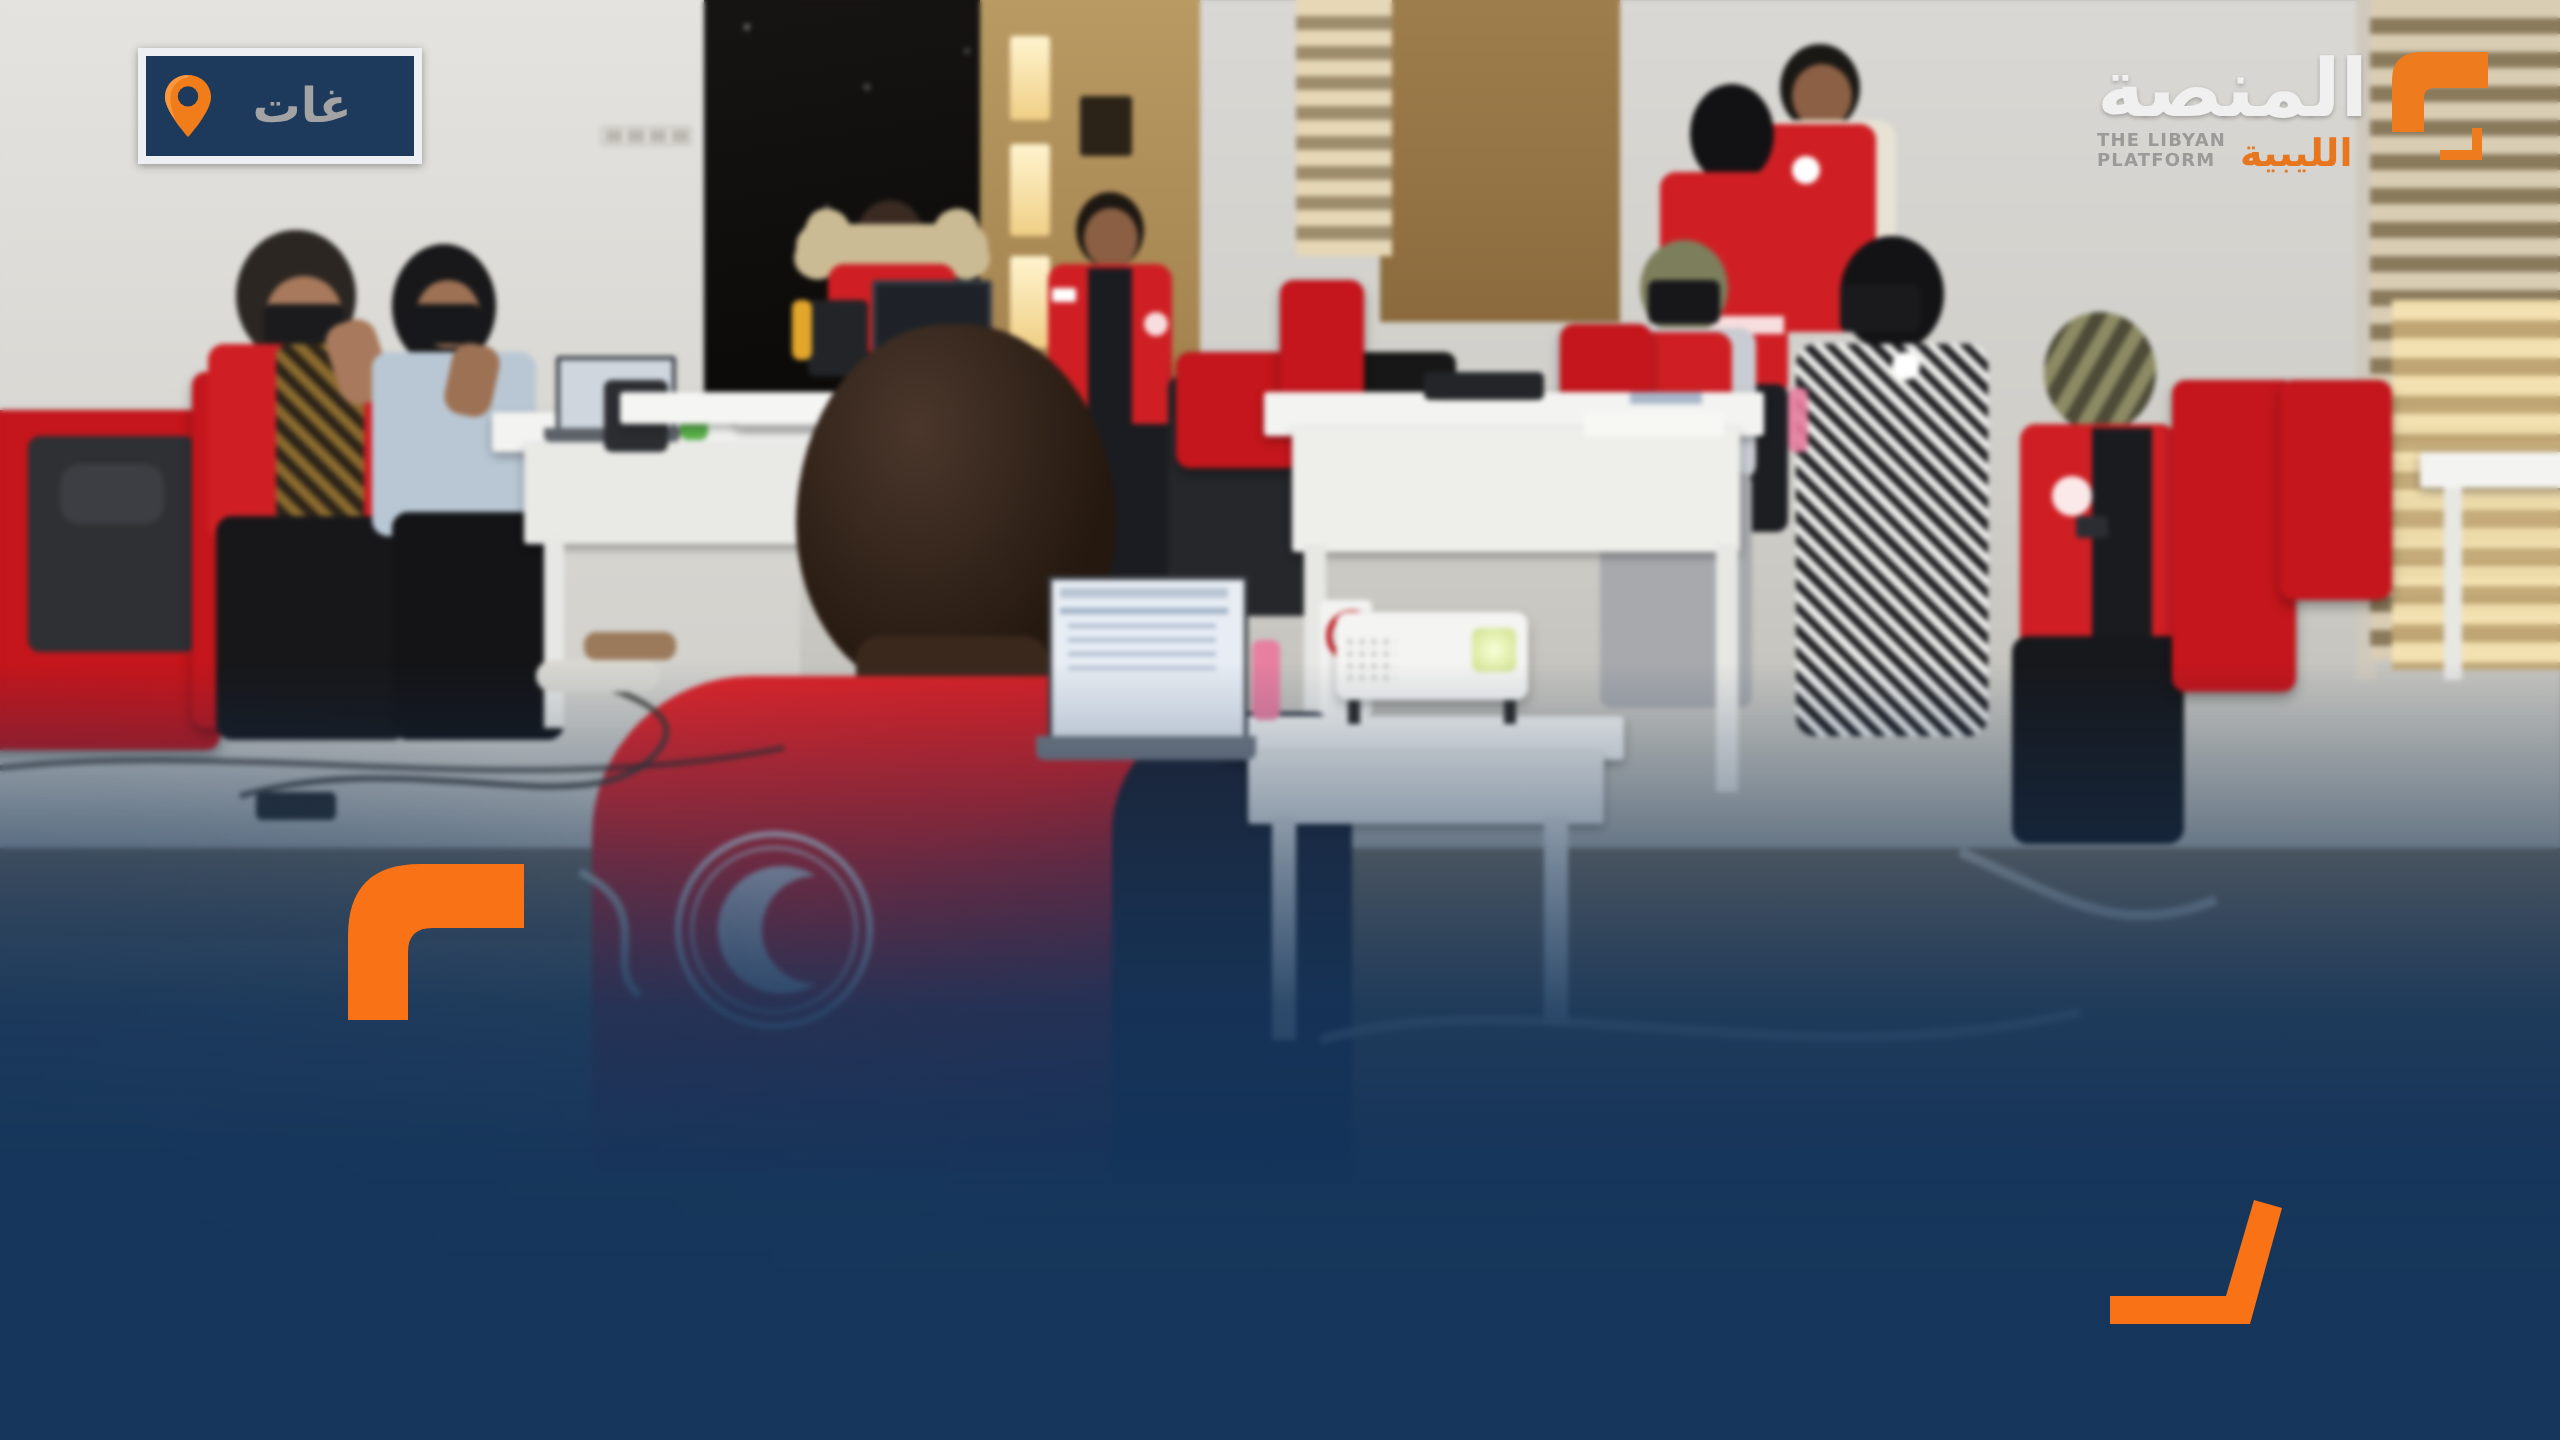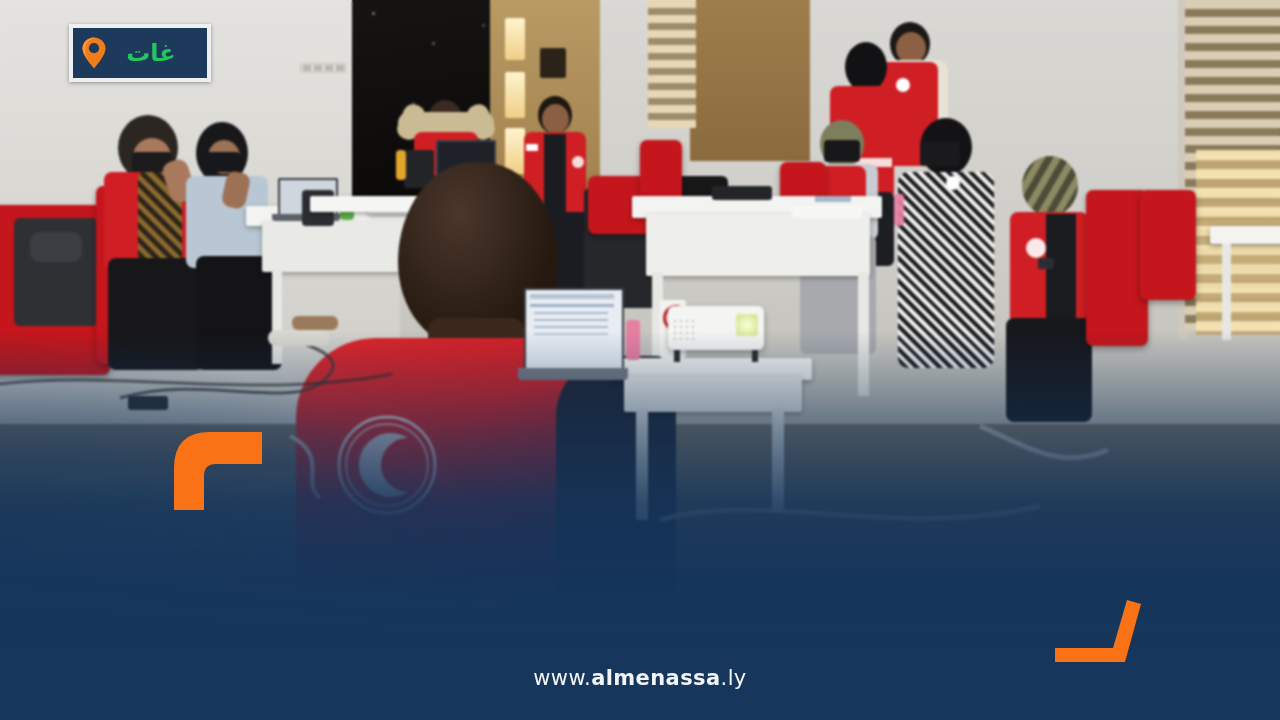--- a/index.html
+++ b/index.html
@@ -146,21 +146,21 @@
     display:flex;align-items:center;gap:6px;
     padding:0 14px 0 8px;
     box-shadow:0 1px 4px rgba(0,0,0,.35);
   }
   .pin{
     width:26px;height:34px;flex:0 0 26px;position:relative;
   }
   .pin svg{display:block;}
   .loc-text{
     flex:1;text-align:center;
-    color:#22c55e;font-size:24px;font-weight:700;
+    color:#a3a3a3;font-size:24px;font-weight:700;
     direction:rtl;line-height:1;letter-spacing:.5px;
     padding-right:4px;
   }
 
   
   .logo{
     position:absolute;right:28px;top:14px;
     height:84px;display:flex;align-items:center;gap:6px;
     direction:rtl;
   }
@@ -426,30 +426,45 @@
     <span class="pin">
       <svg width="26" height="34" viewBox="0 0 26 34">
         <path d="M13 1.5 C6.4 1.5 1.5 6.5 1.5 12.6 C1.5 20 13 32.5 13 32.5 S24.5 20 24.5 12.6 C24.5 6.5 19.6 1.5 13 1.5 Z" fill="#f07d1a"></path>
         <path d="M13 1.5 C6.4 1.5 1.5 6.5 1.5 12.6 C1.5 16 4 20.4 6.8 24.2 C5.2 20.2 4.2 16.4 4.2 13.2 C4.2 7.4 8.2 3 13.6 2.6 Z" fill="#ffa04a" opacity=".75"></path>
         <circle cx="13" cy="12.2" r="5.1" fill="#1d3a5c"></circle>
       </svg>
     </span>
     <span class="loc-text">غات</span>
   </div>
 
+  <div class="logo">
+    <div class="logo-mark">
+      <svg width="62" height="72" viewBox="0 0 62 72">
+        <path d="M6 46 L6 20 Q6 6 21 6 L54 6 L54 24 L27 24 Q22 24 22 29 L22 46 Z" fill="#ee7b1d"></path>
+        <path d="M30 60 L51 60 L51 44 L46 44 L46 55 L30 55 Z" fill="#ee7b1d"></path>
+      </svg>
+    </div>
+    <div class="logo-words">
+      <div class="logo-ar">المنصة</div>
+      <div class="logo-sub">
+        <span class="logo-ar2">الليبية</span>
+        <span class="logo-latin">
+          <span>THE LIBYAN</span><br>
+          <span>PLATFORM</span>
+        </span>
+      </div>
+    </div>
+  </div>
 
   <div class="bracket-tl">
     <svg width="96" height="86" viewBox="0 0 96 86">
       <path d="M8 86 L8 44 Q8 8 44 8 L96 8 L96 40 L50 40 Q38 40 38 52 L38 86 Z" fill="#f97316"></path>
     </svg>
   </div>
   <div class="bracket-br">
     <svg width="92" height="62" viewBox="0 0 92 62">
       <path d="M0 48 L58 48 L72 0 L86 4 L70 62 L0 62 Z" fill="#f97316"></path>
     </svg>
   </div>
 
 
-  <div class="site">
-    <span class="thin">www.</span><b>almenassa</b><span class="thin">.ly</span>
-  </div>
 
 </div>
 
 </body></html>

